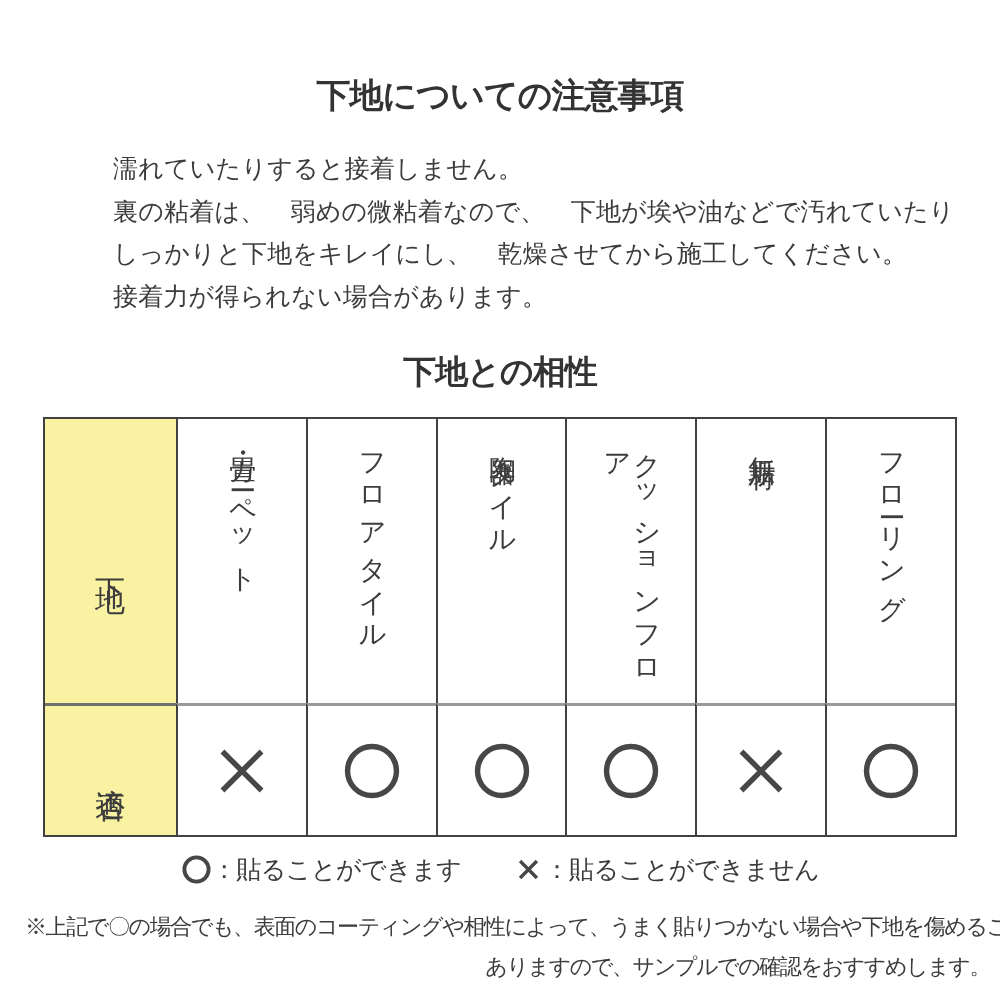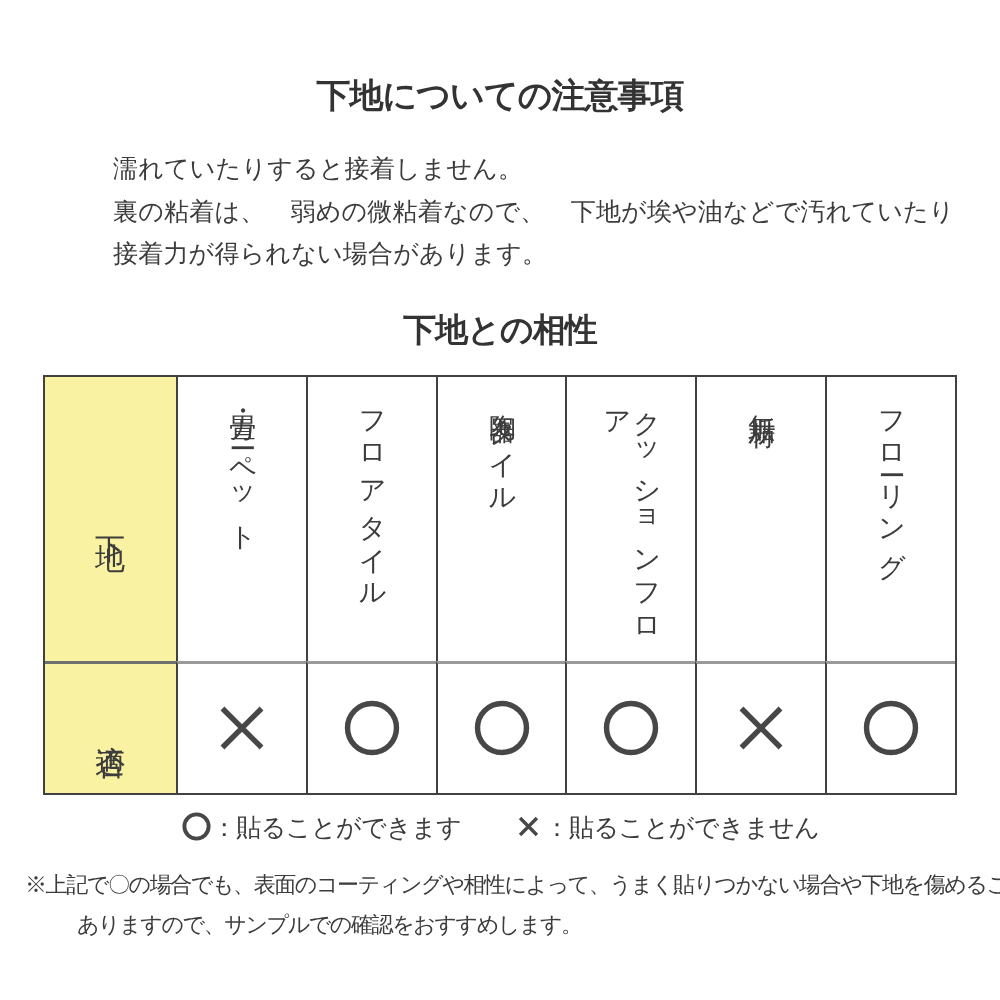--- a/index.html
+++ b/index.html
@@ -85,32 +85,33 @@
     color: #3c3c3c; line-height: 34px;
   }
 
   
   .footnote {
     margin: 21px 10px 0 25px;
     font-size: 22px; font-weight: 500; letter-spacing: -1.4px;
     color: #3c3c3c;
   }
   .footnote .line { line-height: 40px; white-space: pre; }
-  .footnote .line.indent { margin-left: 52px; }
+  .footnote .line.indent { margin-left: 52px; text-align: right; }
 </style>
 </head>
 <body>
 
 <div class="page">
 
   <h1 class="page-title">下地についての注意事項</h1>
 
   <div class="notice">
     <div class="line">濡れていたりすると接着しません。</div>
     <div class="line">裏の粘着は、　弱めの微粘着なので、　下地が埃や油などで汚れていたり</div>
+    <div class="line">しっかりと下地をキレイにし、　乾燥させてから施工してください。</div>
     <div class="line">接着力が得られない場合があります。</div>
   </div>
 
   <h2 class="table-title">下地との相性</h2>
 
   <div class="compat-table">
       <div class="cell hdr-cell ylw">
         <span class="vtext big">下地</span>
       </div>
       <div class="cell hdr-cell c-left">

